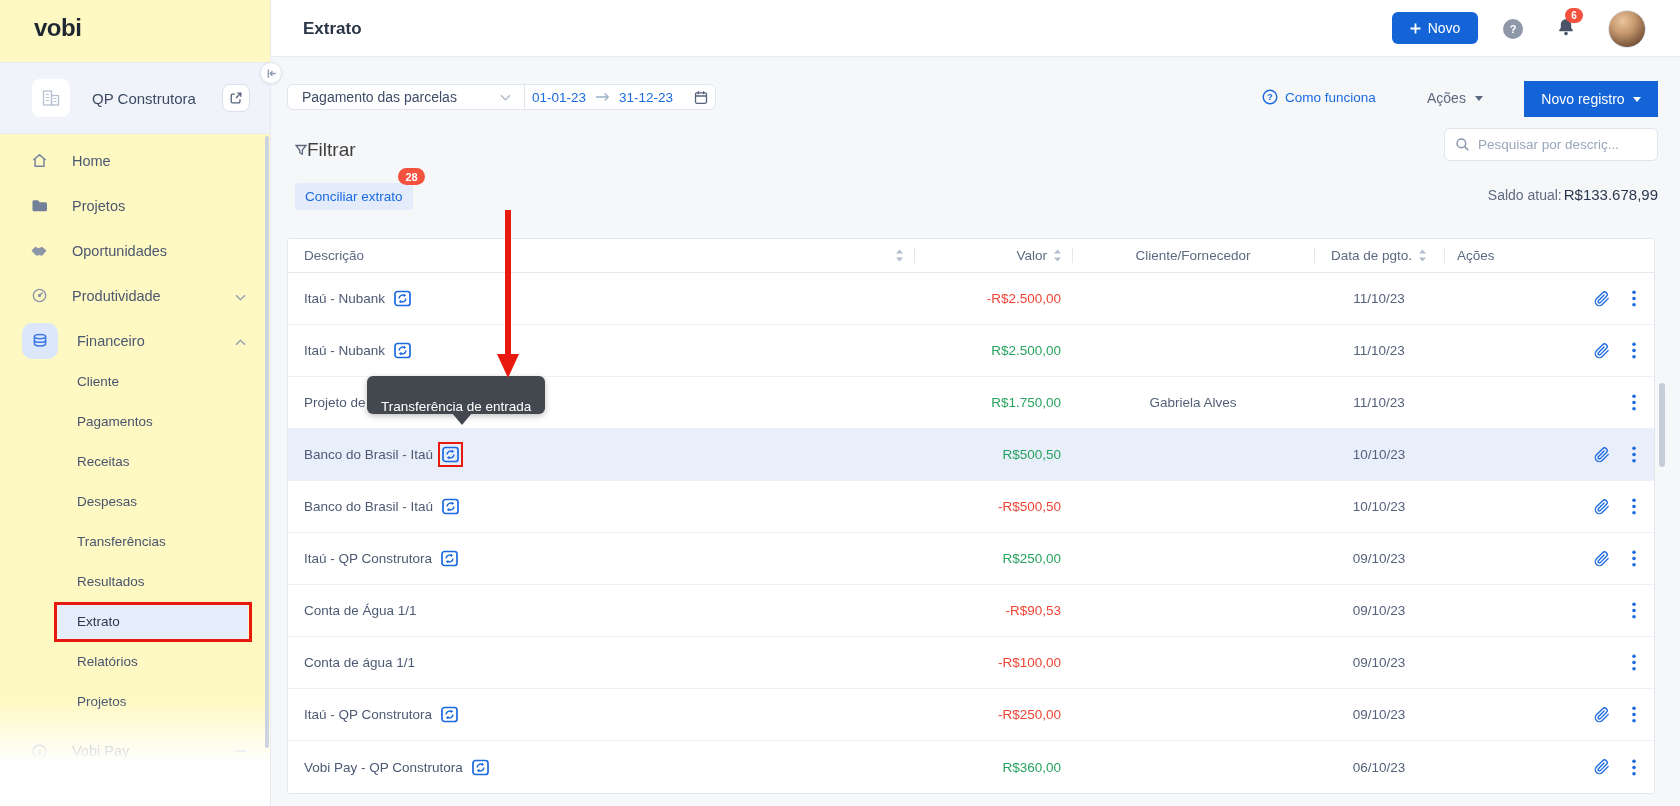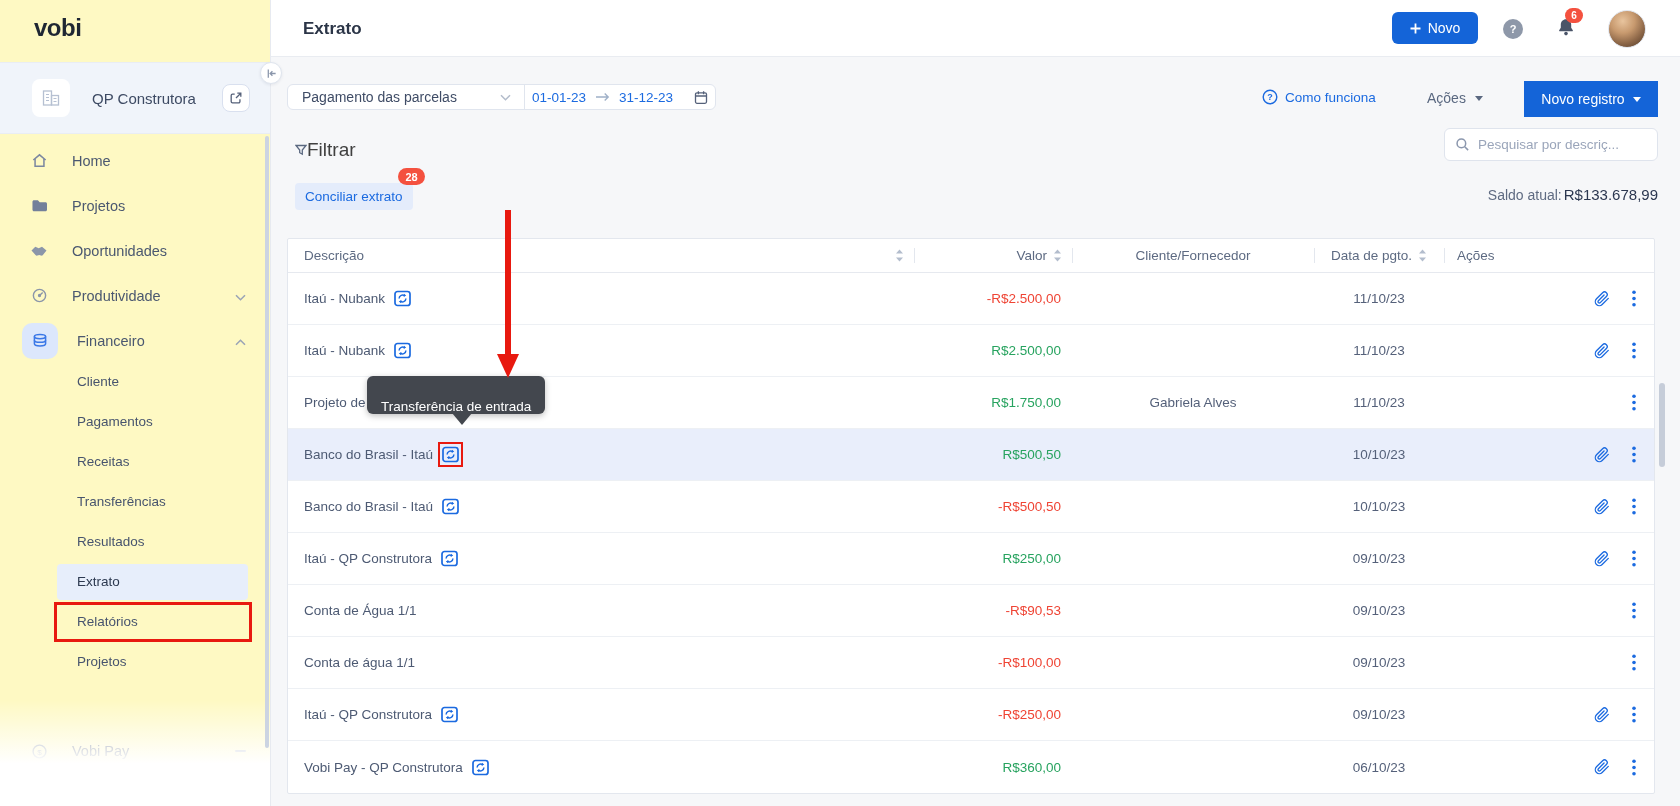--- a/index.html
+++ b/index.html
@@ -172,20 +172,21 @@
               <path d="M1 5.7 5.5 1.3 10 5.7"></path>
             </svg>
         </span>
       </div>
     </nav>
 
     <div class="subnav">
         <div class="subnav-item"><span class="lbl">Cliente</span></div>
         <div class="subnav-item"><span class="lbl">Pagamentos</span></div>
         <div class="subnav-item"><span class="lbl">Receitas</span></div>
+        <div class="subnav-item"><span class="lbl">Despesas</span></div>
         <div class="subnav-item"><span class="lbl">Transferências</span></div>
         <div class="subnav-item"><span class="lbl">Resultados</span></div>
         <div class="subnav-item active"><span class="lbl">Extrato</span></div>
         <div class="subnav-item"><span class="lbl">Relatórios</span></div>
         <div class="subnav-item"><span class="lbl">Projetos</span></div>
       </div>
 
     <div class="vobipay">
       <span class="nicon">
         <svg width="17" height="17" viewBox="0 0 18 18" fill="none" stroke="#8b96a9" stroke-width="1.4">

